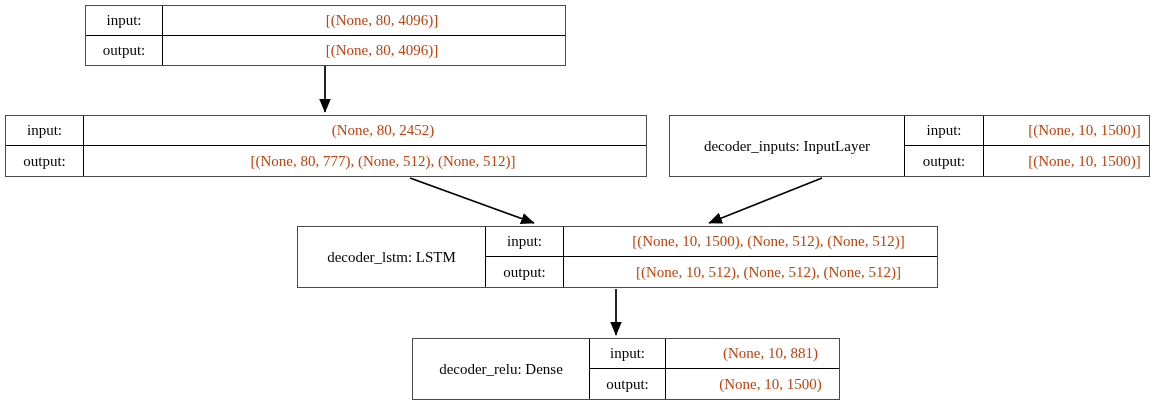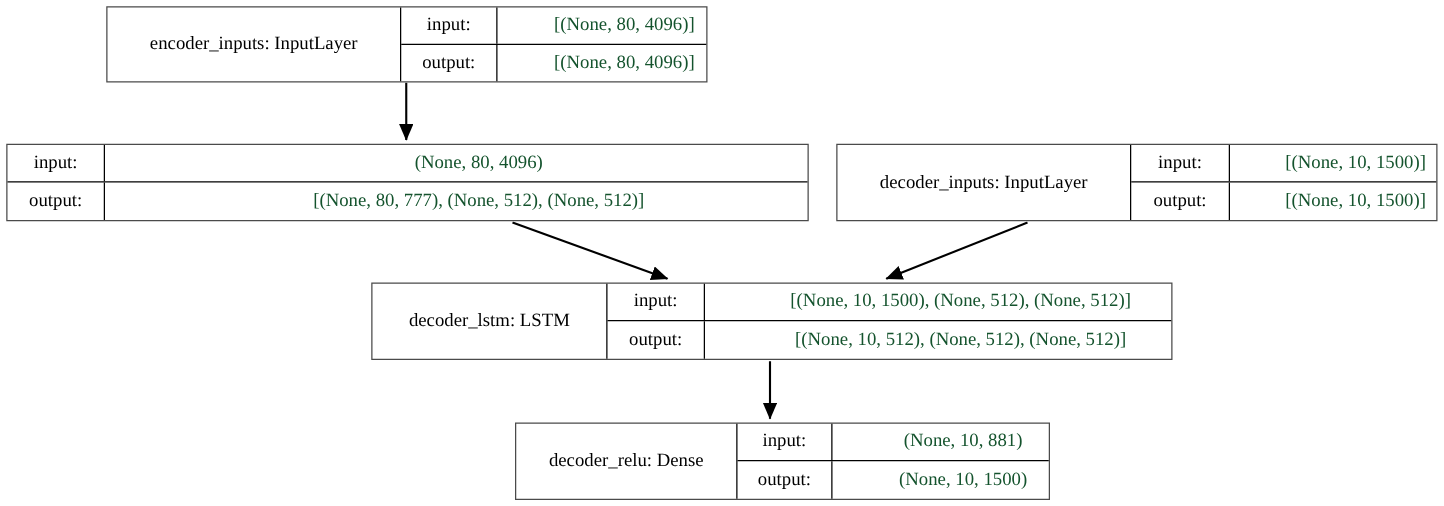--- a/index.html
+++ b/index.html
@@ -63,21 +63,21 @@
     border-right: 1px solid #000000;
     white-space: nowrap;
   }
   .io-value {
     box-sizing: border-box;
     display: flex;
     align-items: center;
     justify-content: center;
     flex: 1 1 auto;
     font-size: 15px;
-    color: #14532d;
+    color: #c2410c;
     padding: 0 6px;
     white-space: nowrap;
     font-family: Liberation Serif, serif;
   }
   #edges {
     position: absolute;
     left: 0;
     top: 0;
     width: 1155px;
     height: 405px;
@@ -95,38 +95,37 @@
         <path d="M0,0 L8,3.4 L0,6.8 z" fill="#000000"></path>
       </marker>
     </defs>
     <line x1="325" y1="66" x2="325" y2="112" stroke="#000000" stroke-width="1.7" marker-end="url(#arrowhead)"></line>
     <line x1="410" y1="178" x2="534" y2="223" stroke="#000000" stroke-width="1.7" marker-end="url(#arrowhead)"></line>
     <line x1="822" y1="178" x2="709" y2="223" stroke="#000000" stroke-width="1.7" marker-end="url(#arrowhead)"></line>
     <line x1="616" y1="289" x2="616" y2="335" stroke="#000000" stroke-width="1.7" marker-end="url(#arrowhead)"></line>
   </svg>
 
   <div class="node" style="left:85px; top:5px; width:481px; height:61px;">
-    <div class="node-name" style="width:235px;">encoder_inputs: InputLayer</div>
     <div class="node-table">
       <div class="node-row top">
         <div class="io-label" style="width:77px;">input:</div>
         <div class="io-value">[(None, 80, 4096)]</div>
       </div>
       <div class="node-row">
         <div class="io-label" style="width:77px;">output:</div>
         <div class="io-value">[(None, 80, 4096)]</div>
       </div>
     </div>
   </div>
 
   <div class="node" style="left:5px; top:115px; width:642px; height:62px;">
     <div class="node-table">
       <div class="node-row top">
         <div class="io-label" style="width:78px;">input:</div>
-        <div class="io-value">(None, 80, 4096)</div>
+        <div class="io-value">(None, 80, 2452)</div>
       </div>
       <div class="node-row">
         <div class="io-label" style="width:78px;">output:</div>
         <div class="io-value">[(None, 80, 777), (None, 512), (None, 512)]</div>
       </div>
     </div>
   </div>
 
   <div class="node" style="left:669px; top:115px; width:481px; height:62px;">
     <div class="node-name" style="width:235px;text-align:right;">decoder_inputs: InputLayer</div>

